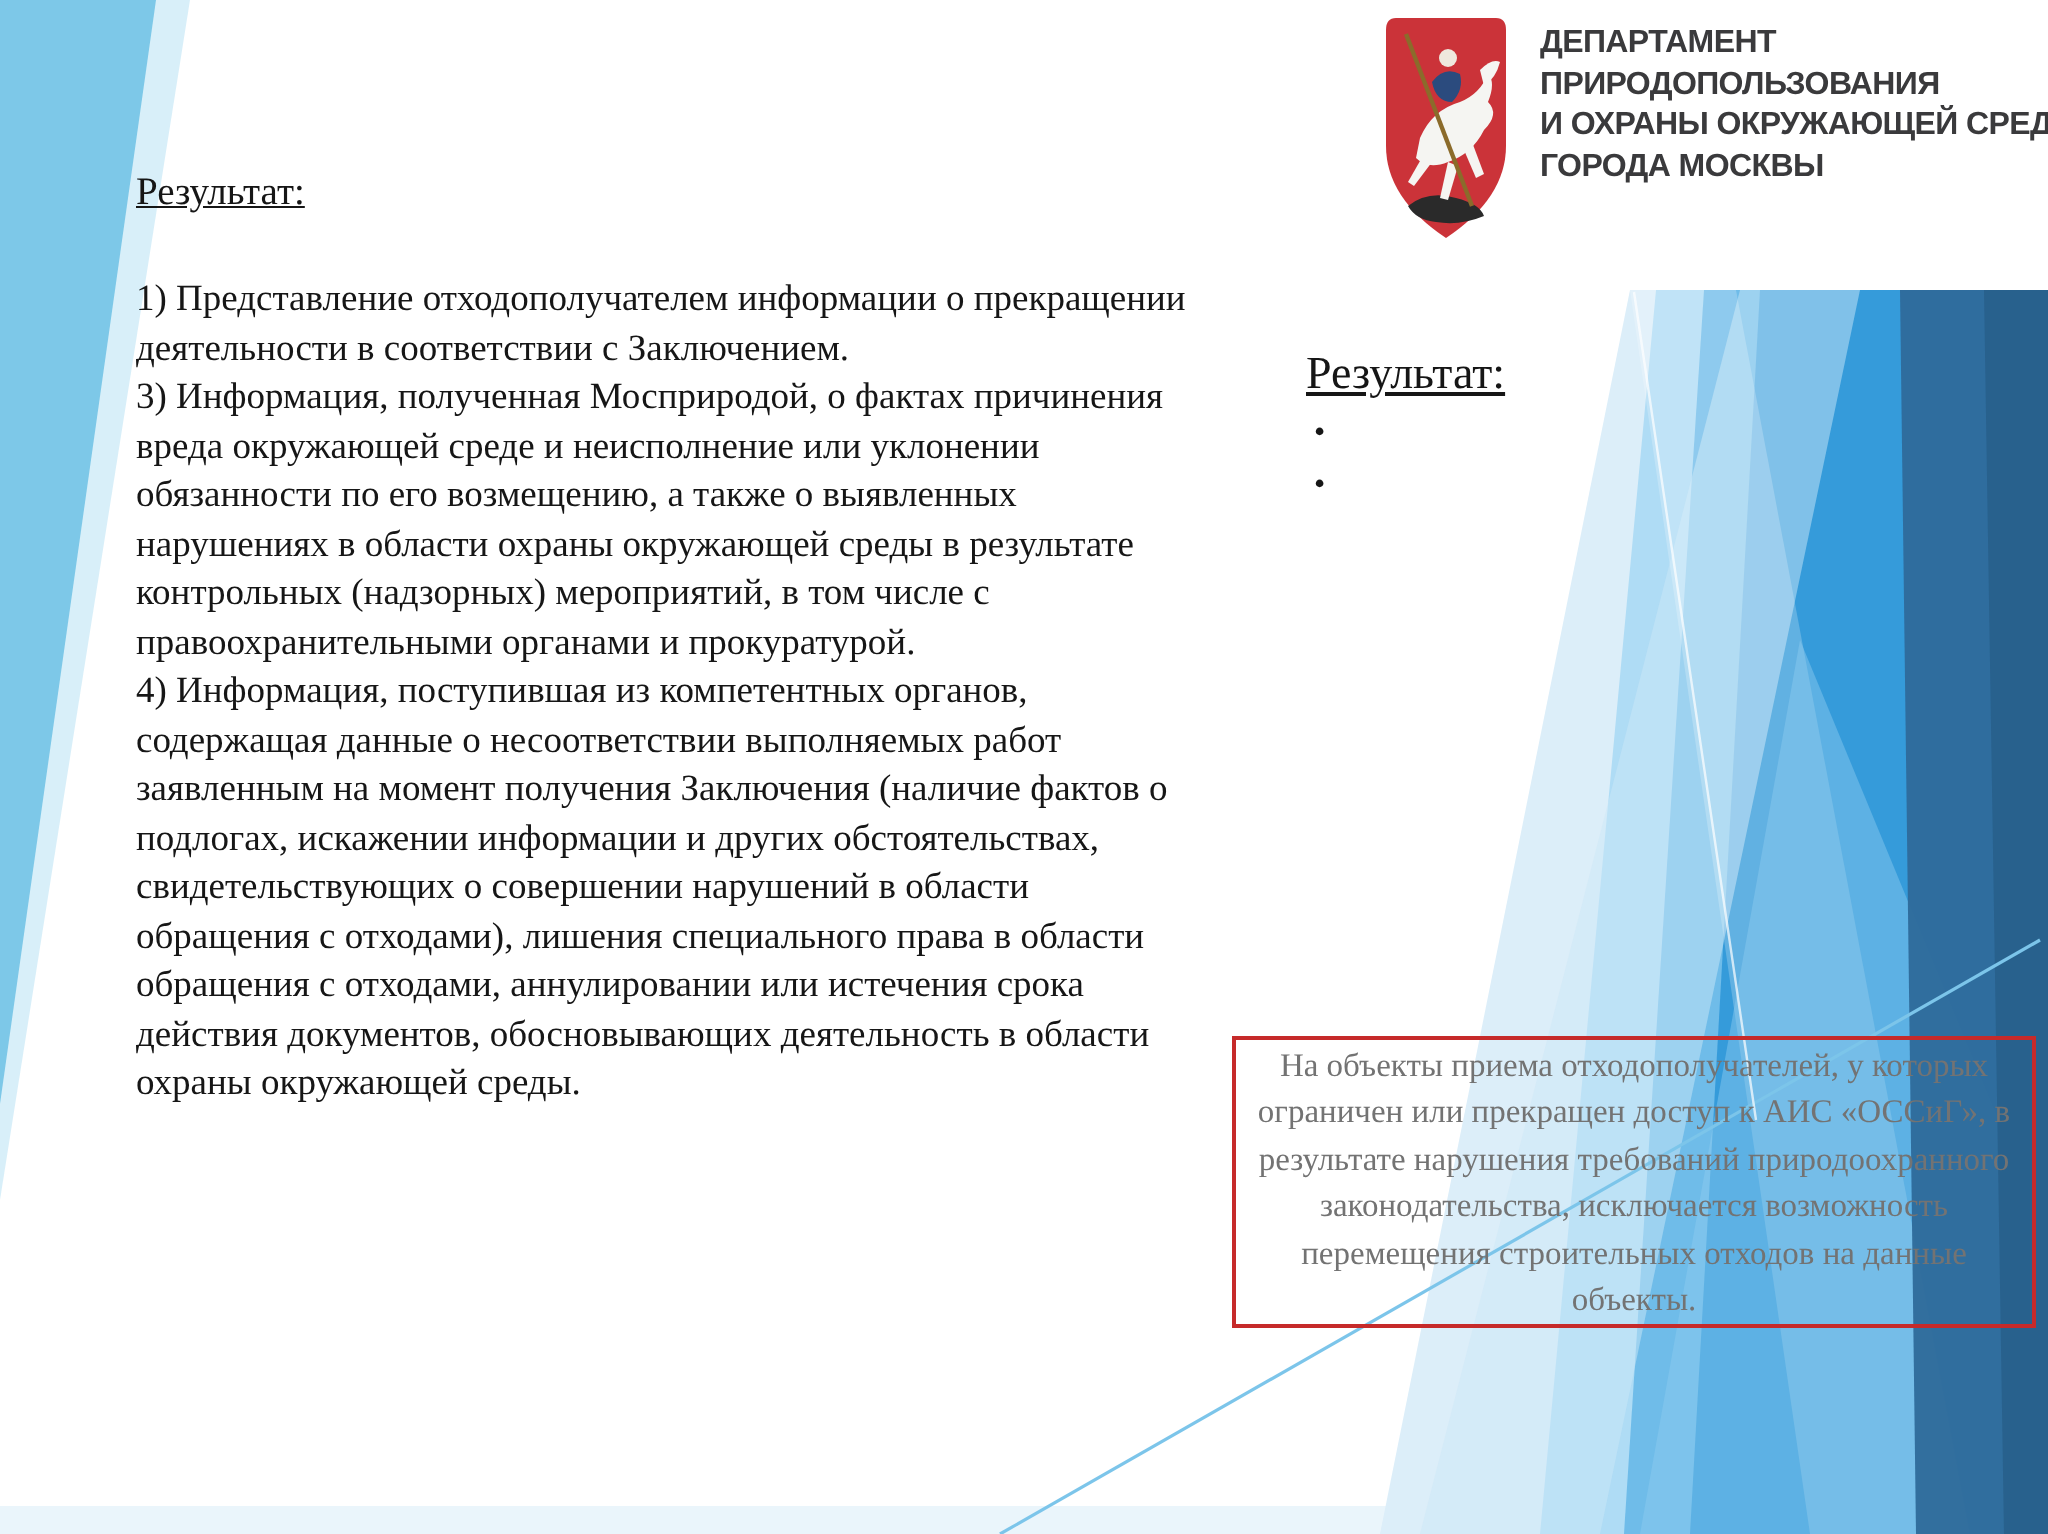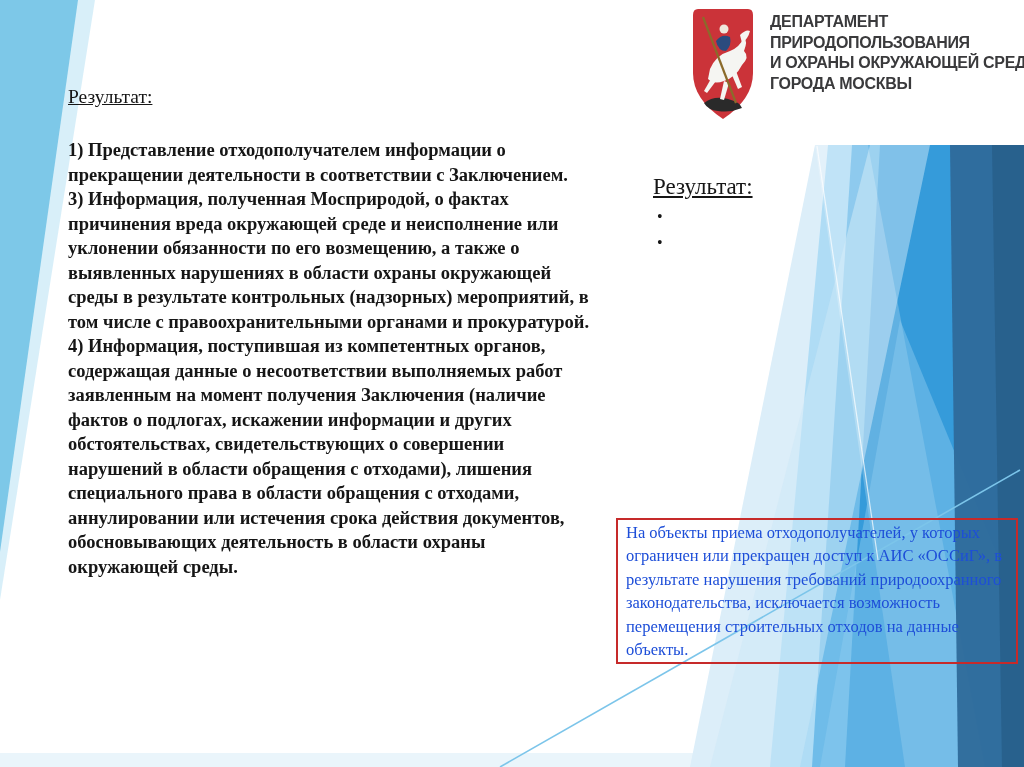--- a/index.html
+++ b/index.html
@@ -25,35 +25,35 @@
   }
 
   .grounds-heading{
     position:absolute; left:68px; top:86px;
     font-size:19.5px; text-decoration:underline;
   }
   .grounds-body{
     position:absolute; left:68px; top:138px; width:527px;
     font-size:18.5px; line-height:24.5px;
   }
-  .grounds-body p{margin:0; padding:0;font-weight:bold;}
+  .grounds-body p{margin:0; padding:0;}
 
   .result{position:absolute; left:653px; top:174px; width:352px;}
   .result-heading{font-size:23px; text-decoration:underline; margin-bottom:4px;}
   .result-item{display:flex; font-size:18.5px; line-height:26px;}
   .result-item .bullet{flex:0 0 32px; text-align:left; padding-left:4px; font-size:16px;}
   .result-item .result-text{flex:1 1 auto;}
 
   .warning{
     position:absolute; left:616px; top:518px; width:402px; height:146px;
     box-sizing:border-box; border:2px solid #c62a2a; background:transparent;
     display:flex; align-items:center; justify-content:center;
   }
   .warning-text{
-    padding:4px 8px; color:#1d4ed8;
+    padding:4px 8px; text-align:center; color:#737373;
     font-size:16.5px; line-height:23.5px;
   }
 </style>
 </head>
 <body>
 
 <div class="slide">
 
   <svg class="decor" viewBox="0 0 1024 767" xmlns="http://www.w3.org/2000/svg" aria-hidden="true">
 

